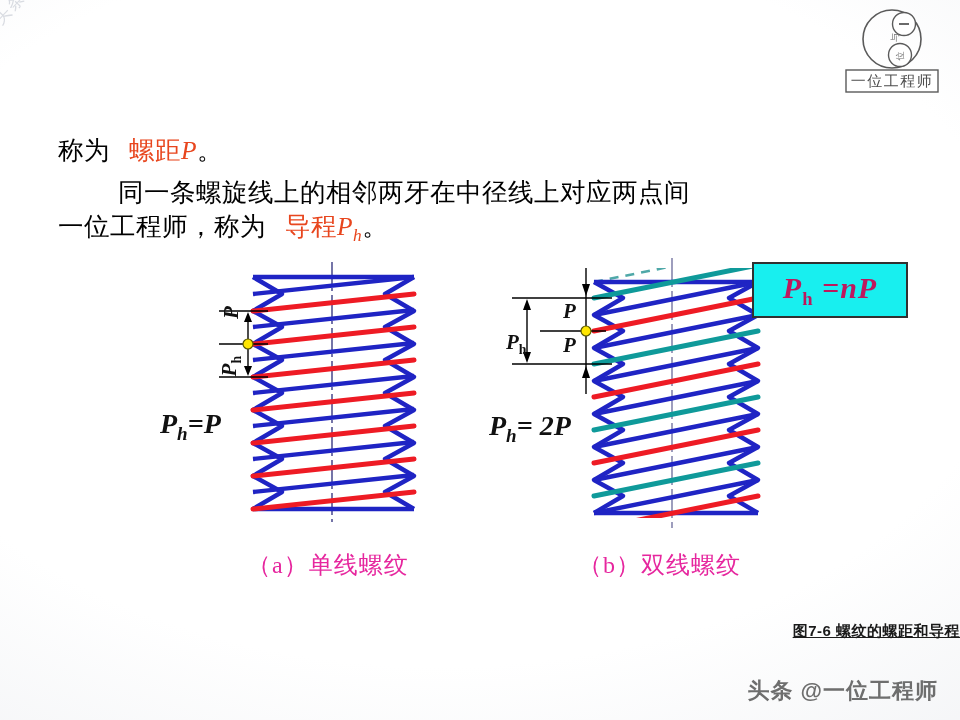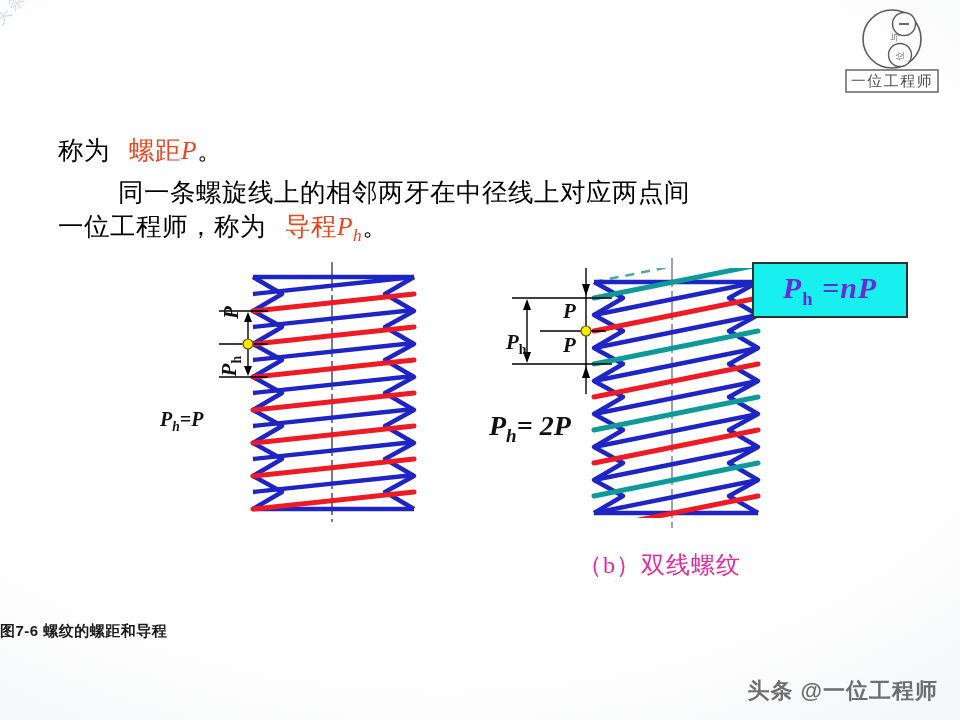--- a/index.html
+++ b/index.html
@@ -101,60 +101,61 @@
     border: 2px solid #303030;
     display: flex;
     align-items: center;
     justify-content: center;
   }
   .formula-box .txt {
     font-family: "Liberation Serif", serif;
     font-size: 30px;
     font-style: italic;
     font-weight: bold;
-    color: #6d28d9;
+    color: #be185d;
     letter-spacing: 1px;
   }
   .formula-box sub { font-size: 0.62em; font-style: normal; }
 
   
   .eq-label {
     position: absolute;
     font-family: "Liberation Serif", serif;
     font-style: italic;
     font-weight: bold;
     color: #111111;
     white-space: nowrap;
   }
-  .eq-a { left: 160px; top: 408px; font-size: 20px; }
+  .eq-a { left: 160px; top: 408px; font-size: 28px; }
   .eq-b { left: 489px; top: 410px; font-size: 28px; }
   .eq-label sub { font-size: 0.68em; }
 
   .fig-cap {
     position: absolute;
     font-family: "Liberation Serif", serif;
     font-size: 24px;
     color: #e6269e;
     white-space: nowrap;
     letter-spacing: 1px;
   }
   .cap-a { left: 247px; top: 549px; }
   .cap-b { left: 578px; top: 549px; }
 
   .fig-num {
     position: absolute;
     left: 0;
     right: 0;
     top: 622px;
-    text-align: left;
+    text-align: right;
     font-family: "Liberation Sans", sans-serif;
     font-size: 15px;
     font-weight: bold;
     color: #1a1a1a;
     letter-spacing: 0.5px;
+    text-decoration: underline;
   }
 
   
   .draw {
     position: absolute;
     left: 0;
     top: 0;
     width: 960px;
     height: 720px;
     pointer-events: none;
@@ -362,19 +363,20 @@
     <span>P</span><sub>h</sub><span>=P</span>
   </div>
   <div class="eq-label eq-b">
     <span>P</span><sub>h</sub><span>= 2P</span>
   </div>
 
   <div class="formula-box">
     <span class="txt"><span>P</span><sub>h</sub>&nbsp;<span>=nP</span></span>
   </div>
 
+  <div class="fig-cap cap-a">（a）单线螺纹</div>
   <div class="fig-cap cap-b">（b）双线螺纹</div>
 
   <div class="fig-num">图7-6 螺纹的螺距和导程</div>
 
   <div class="wm-bottom">头条 @一位工程师</div>
 
 </div>
 
 </body></html>

